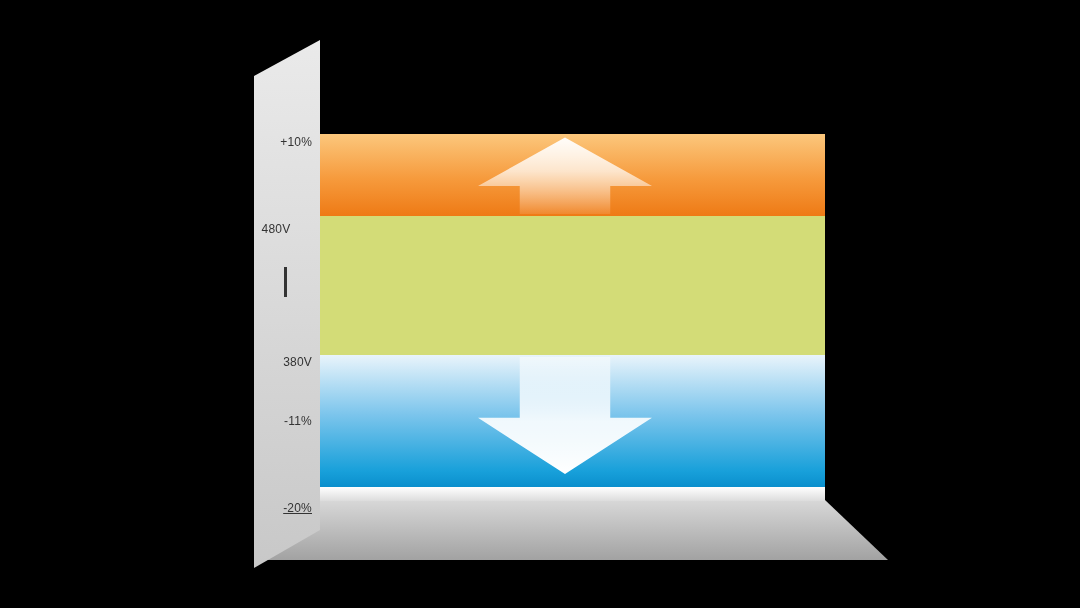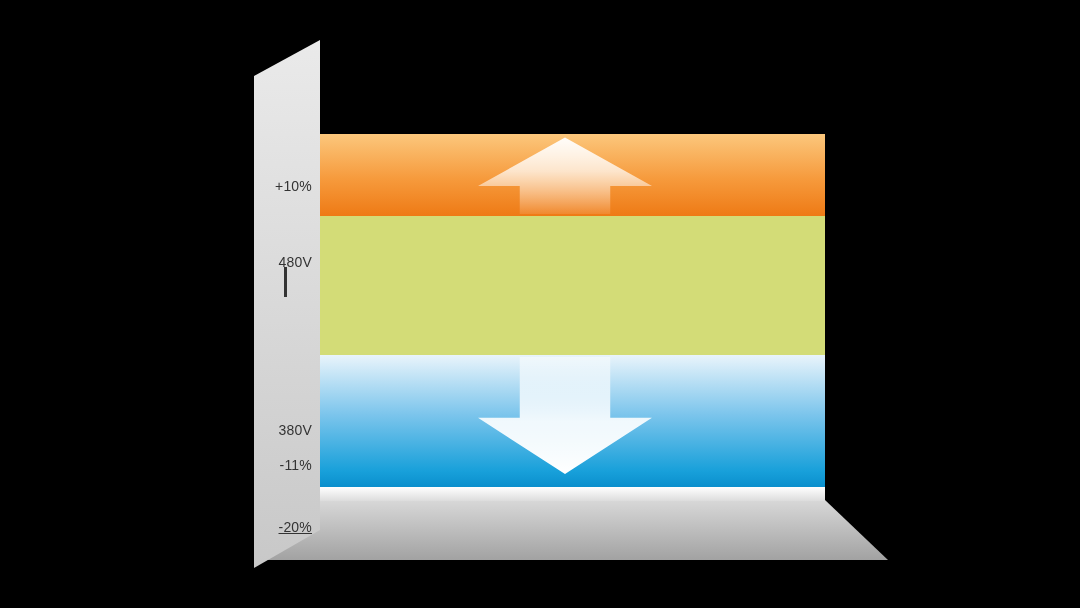--- a/index.html
+++ b/index.html
@@ -79,31 +79,30 @@
       rgba(255,255,255,0.45) 0%,
       rgba(255,255,255,0.90) 55%,
       rgba(255,255,255,1.00) 100%);
   }
 
   
   .label {
     position: absolute;
     left: 240px; width: 72px;
     text-align: right;
-    font-size: 14px;
+    font-size: 12px;
     line-height: 20px;
     letter-spacing: 0.2px;
     color: var(--label, #333333);
-    margin-top: 44px;
   }
   .l-plus10  { top: 132px; }
-  .l-480     { top: 208px; }
-  .l-380     { top: 376px; }
+  .l-480     { top: 219px; text-align: center; }
+  .l-380     { top: 352px; }
   .l-minus10 { top: 411px; }
-  .l-minus20 { top: 473px; text-decoration: underline; }
+  .l-minus20 { top: 498px; text-decoration: underline; }
 
   .tick {
     position: absolute;
     left: 284px; top: 267px;
     width: 3px; height: 30px;
     background: var(--label, #333333);
   }
 </style>
 </head>
 <body>

